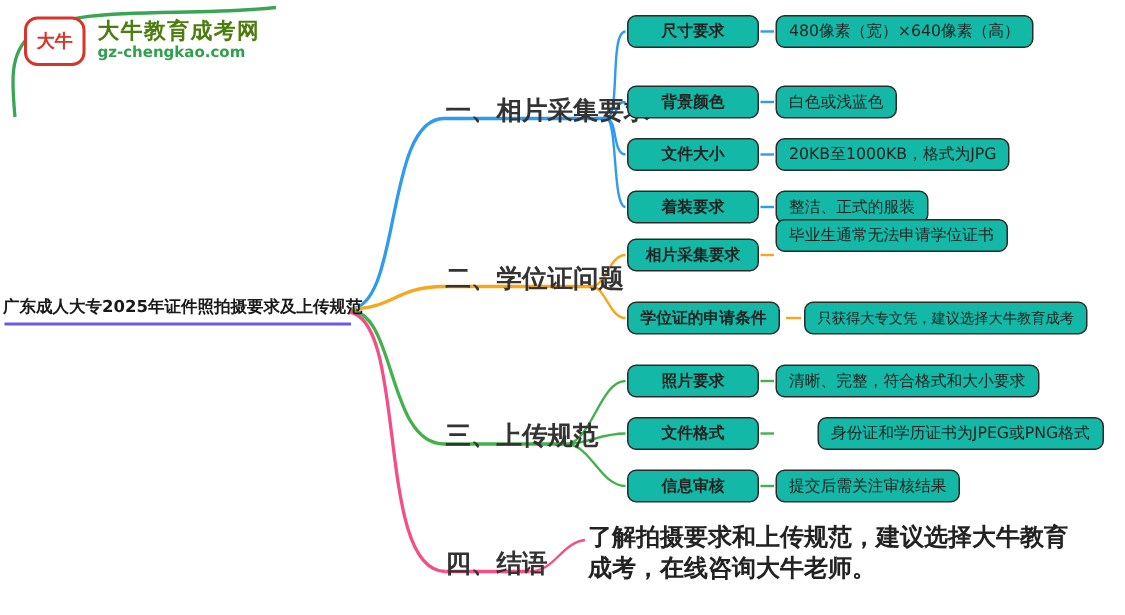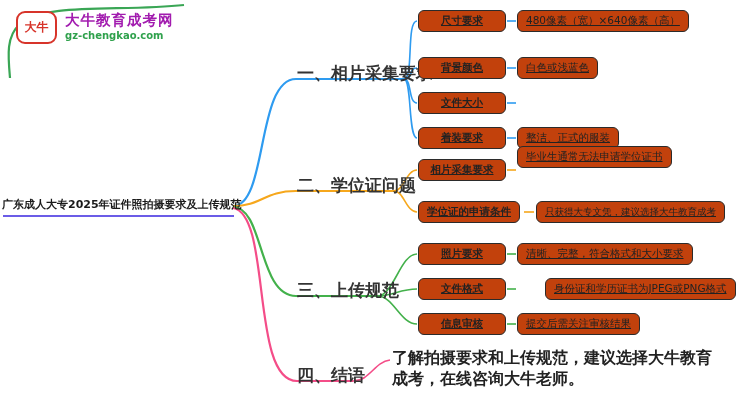--- a/index.html
+++ b/index.html
@@ -6,30 +6,30 @@
   .stage{position:relative;width:750px;height:410px;background:#ffffff;overflow:hidden;
          font-family:"DejaVu Sans","Liberation Sans",sans-serif;}
   svg.links{position:absolute;left:0;top:0;width:750px;height:410px;}
 
   
   .logo{position:absolute;left:16px;top:11px;display:flex;align-items:center;gap:8px;}
   .logo-mark{width:41px;height:33px;border:2.5px solid #d7342a;border-radius:9px;color:#d7342a;
              font-weight:800;font-size:12px;display:flex;align-items:center;justify-content:center;
              background:#fff;box-sizing:border-box;}
   .logo-texts{display:flex;flex-direction:column;line-height:1.25;}
-  .logo-name{color:#a21caf;font-size:14.5px;font-weight:800;letter-spacing:1px;font-family:Liberation Mono, monospace;}
+  .logo-name{color:#4d7c0f;font-size:14.5px;font-weight:800;letter-spacing:1px;}
   .logo-domain{color:#2fa14c;font-size:10px;font-weight:700;}
 
   
   .root-title{position:absolute;left:2px;top:197px;width:240px;font-size:11px;font-weight:700;
               color:#1a1a1a;line-height:15px;}
   .branch-label{position:absolute;font-size:17px;font-weight:700;color:#333;white-space:nowrap;}
   .keybox,.valbox{position:absolute;height:22px;border:1.6px solid #2b2b2b;border-radius:6px;
-                  background:#c2410c;font-size:10.5px;color:#222;padding:2px 8px;white-space:nowrap;
-                  box-sizing:border-box;display:flex;align-items:center;justify-content:center;text-decoration:underline;}
+                  background:#14b8a6;font-size:10.5px;color:#222;padding:2px 8px;white-space:nowrap;
+                  box-sizing:border-box;display:flex;align-items:center;justify-content:center;}
   .keybox{min-width:88px;font-weight:600;}
   .valbox.small{font-size:9.5px;}
   .note{position:absolute;left:392px;top:347px;width:328px;font-size:16px;font-weight:600;
         color:#222;line-height:21px;}
 </style>
 </head>
 <body>
 
 <div class="stage">
 
@@ -84,20 +84,21 @@
   <div class="branch-label" style="left:297px;top:62px;">一、相片采集要求</div>
   <div class="branch-label" style="left:297px;top:174px;">二、学位证问题</div>
   <div class="branch-label" style="left:297px;top:279px;">三、上传规范</div>
   <div class="branch-label" style="left:297px;top:364px;">四、结语</div>
 
   <div class="keybox" style="left:418px;top:10px;">尺寸要求</div>
   <div class="valbox" style="left:517px;top:10px;">480像素（宽）×640像素（高）</div>
   <div class="keybox" style="left:418px;top:57px;">背景颜色</div>
   <div class="valbox" style="left:517px;top:57px;">白色或浅蓝色</div>
   <div class="keybox" style="left:418px;top:92px;">文件大小</div>
+  <div class="valbox" style="left:517px;top:92px;">20KB至1000KB，格式为JPG</div>
   <div class="keybox" style="left:418px;top:127px;">着装要求</div>
   <div class="valbox" style="left:517px;top:127px;">整洁、正式的服装</div>
 
   <div class="keybox" style="left:418px;top:159px;">相片采集要求</div>
   <div class="valbox" style="left:517px;top:146px;">毕业生通常无法申请学位证书</div>
   <div class="keybox" style="left:418px;top:201px;">学位证的申请条件</div>
   <div class="valbox small" style="left:536px;top:201px;">只获得大专文凭，建议选择大牛教育成考</div>
 
   <div class="keybox" style="left:418px;top:243px;">照片要求</div>
   <div class="valbox" style="left:517px;top:243px;">清晰、完整，符合格式和大小要求</div>

